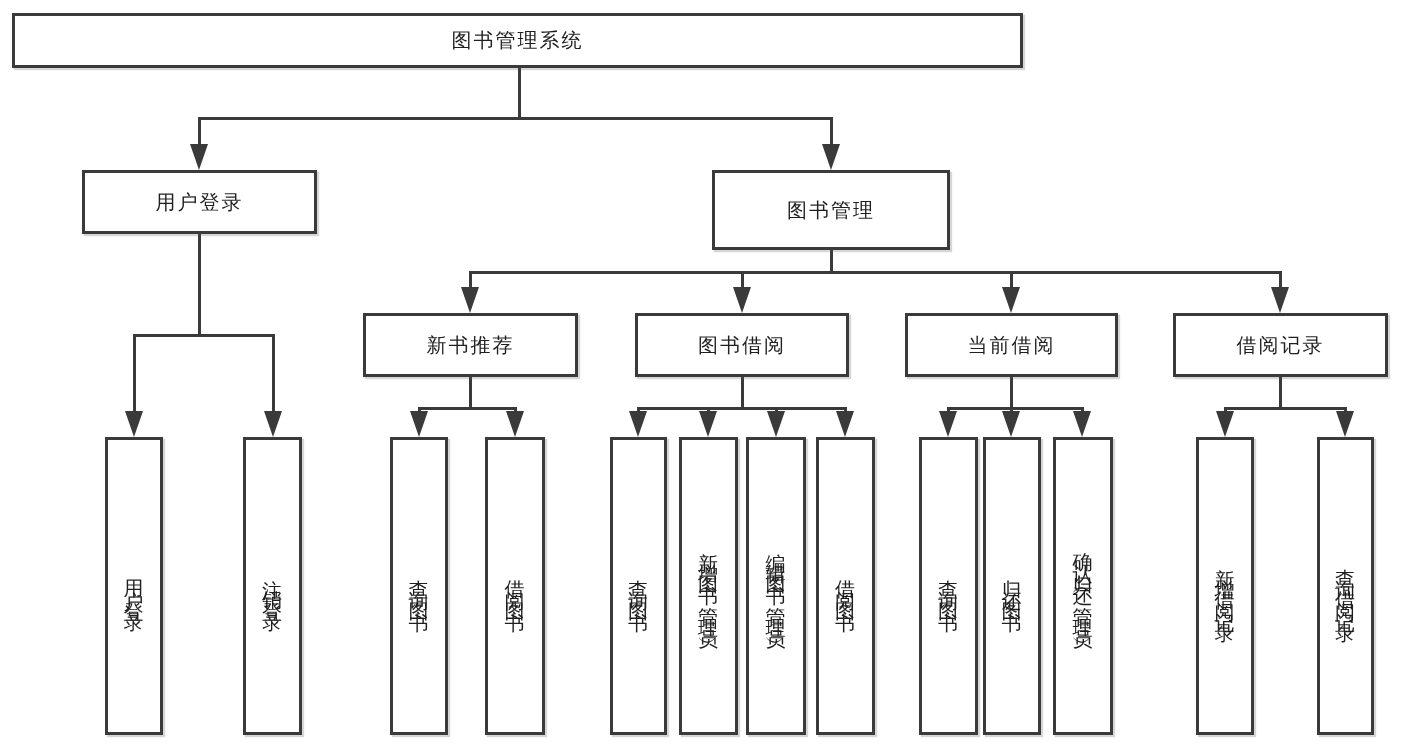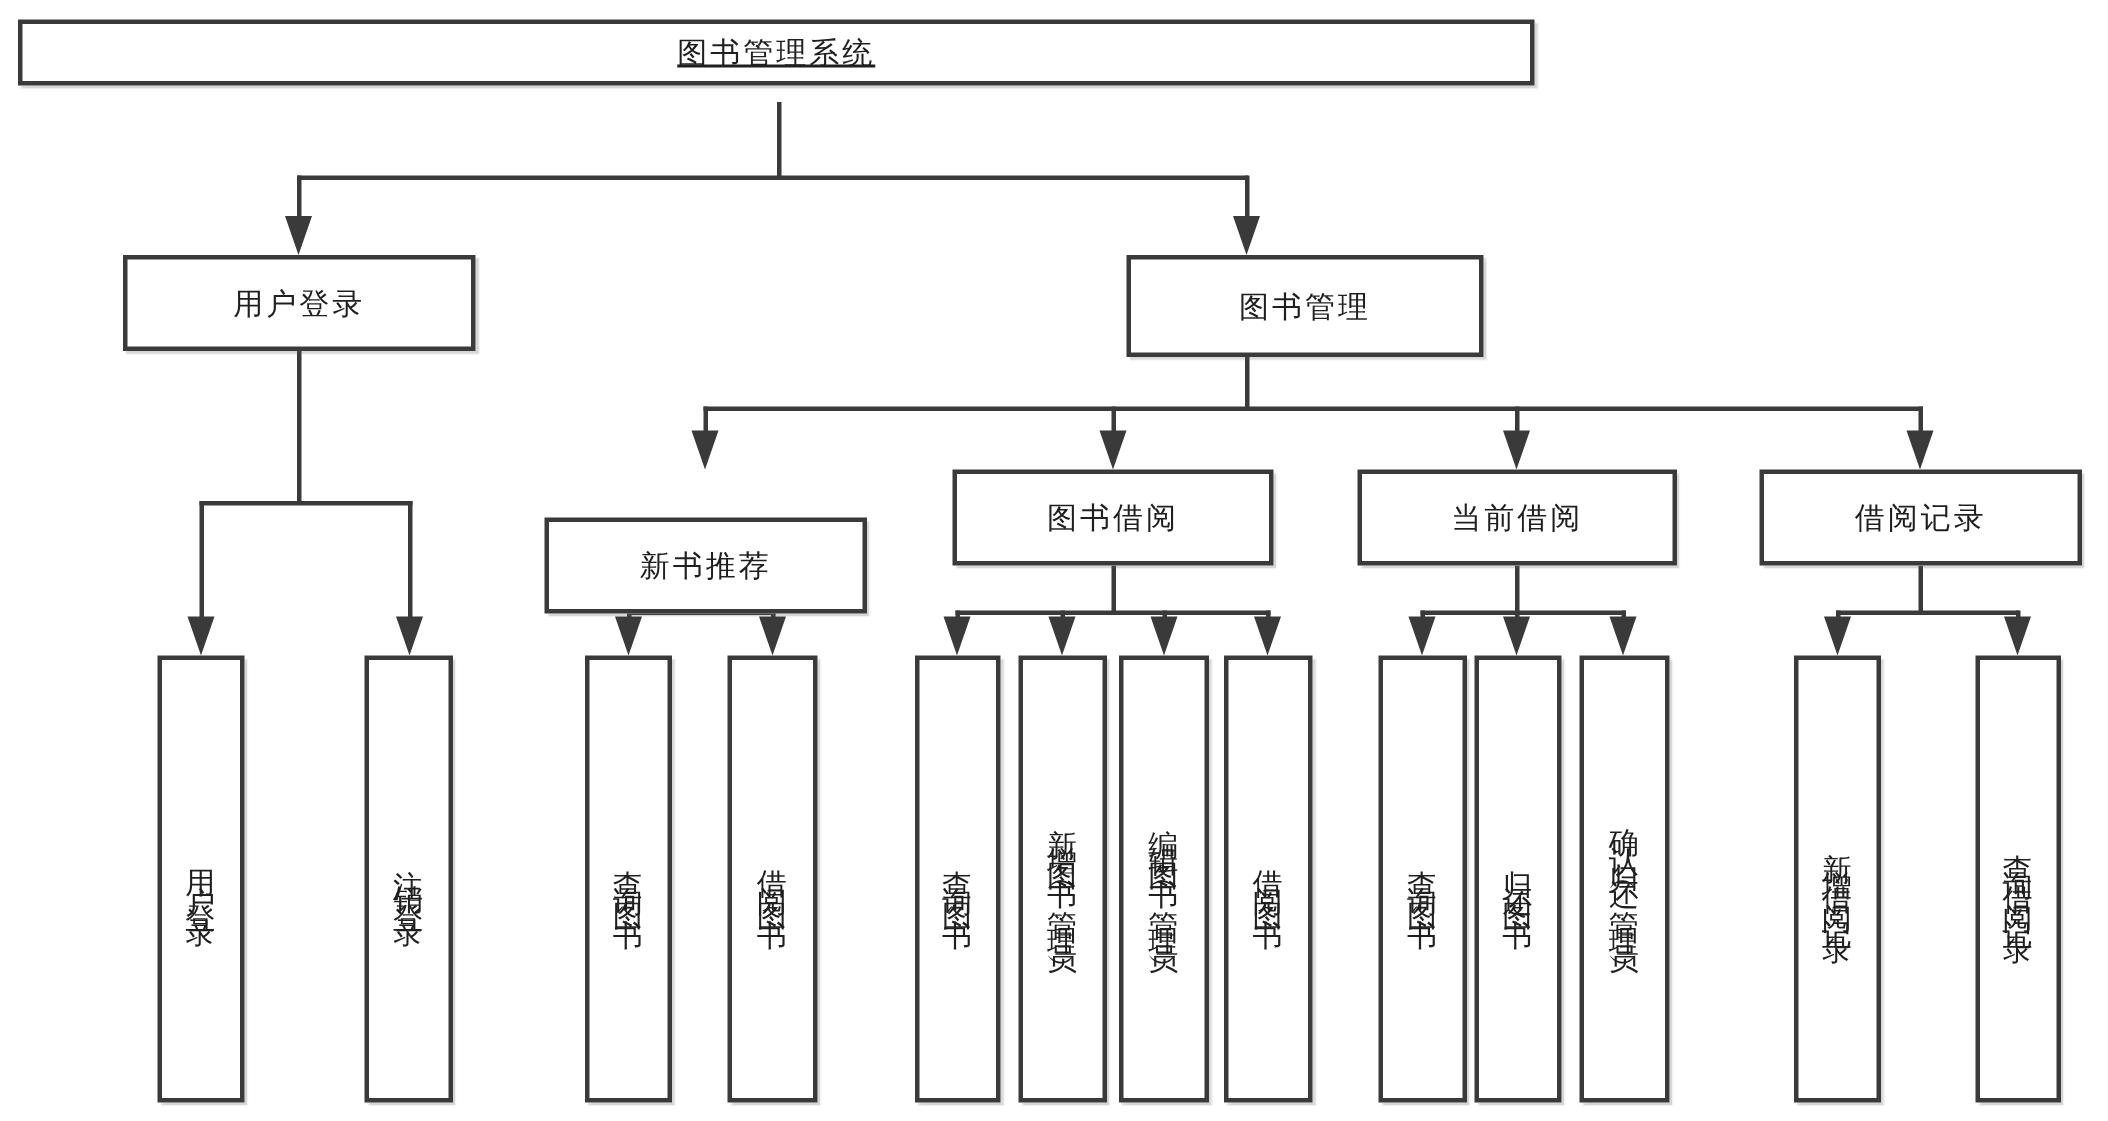--- a/index.html
+++ b/index.html
@@ -45,33 +45,33 @@
     color: #aaaaaa;
     z-index: 3;
     white-space: nowrap;
   }
 </style>
 </head>
 <body>
 
 <div class="canvas">
 
-  <div class="box" style="left:12px; top:13px; width:1011px; height:44px;text-decoration:underline;">
+  <div class="box" style="left:12px; top:13px; width:1011px; height:55px;">
     <span>图书管理系统</span>
   </div>
 
   <div class="box" style="left:82px; top:170px; width:235px; height:64px;">
     <span>用户登录</span>
   </div>
 
-  <div class="box" style="left:712px; top:170px; width:238px; height:68px;margin-left:39px;">
+  <div class="box" style="left:712px; top:170px; width:238px; height:80px;">
     <span>图书管理</span>
   </div>
 
-  <div class="box" style="left:363px; top:313px; width:215px; height:64px;margin-top:32px;">
+  <div class="box" style="left:363px; top:313px; width:215px; height:64px;">
     <span>新书推荐</span>
   </div>
 
   <div class="box" style="left:635px; top:313px; width:214px; height:64px;">
     <span>图书借阅</span>
   </div>
 
   <div class="box" style="left:1173px; top:313px; width:215px; height:64px;">
     <span>借阅记录</span>
   </div>

